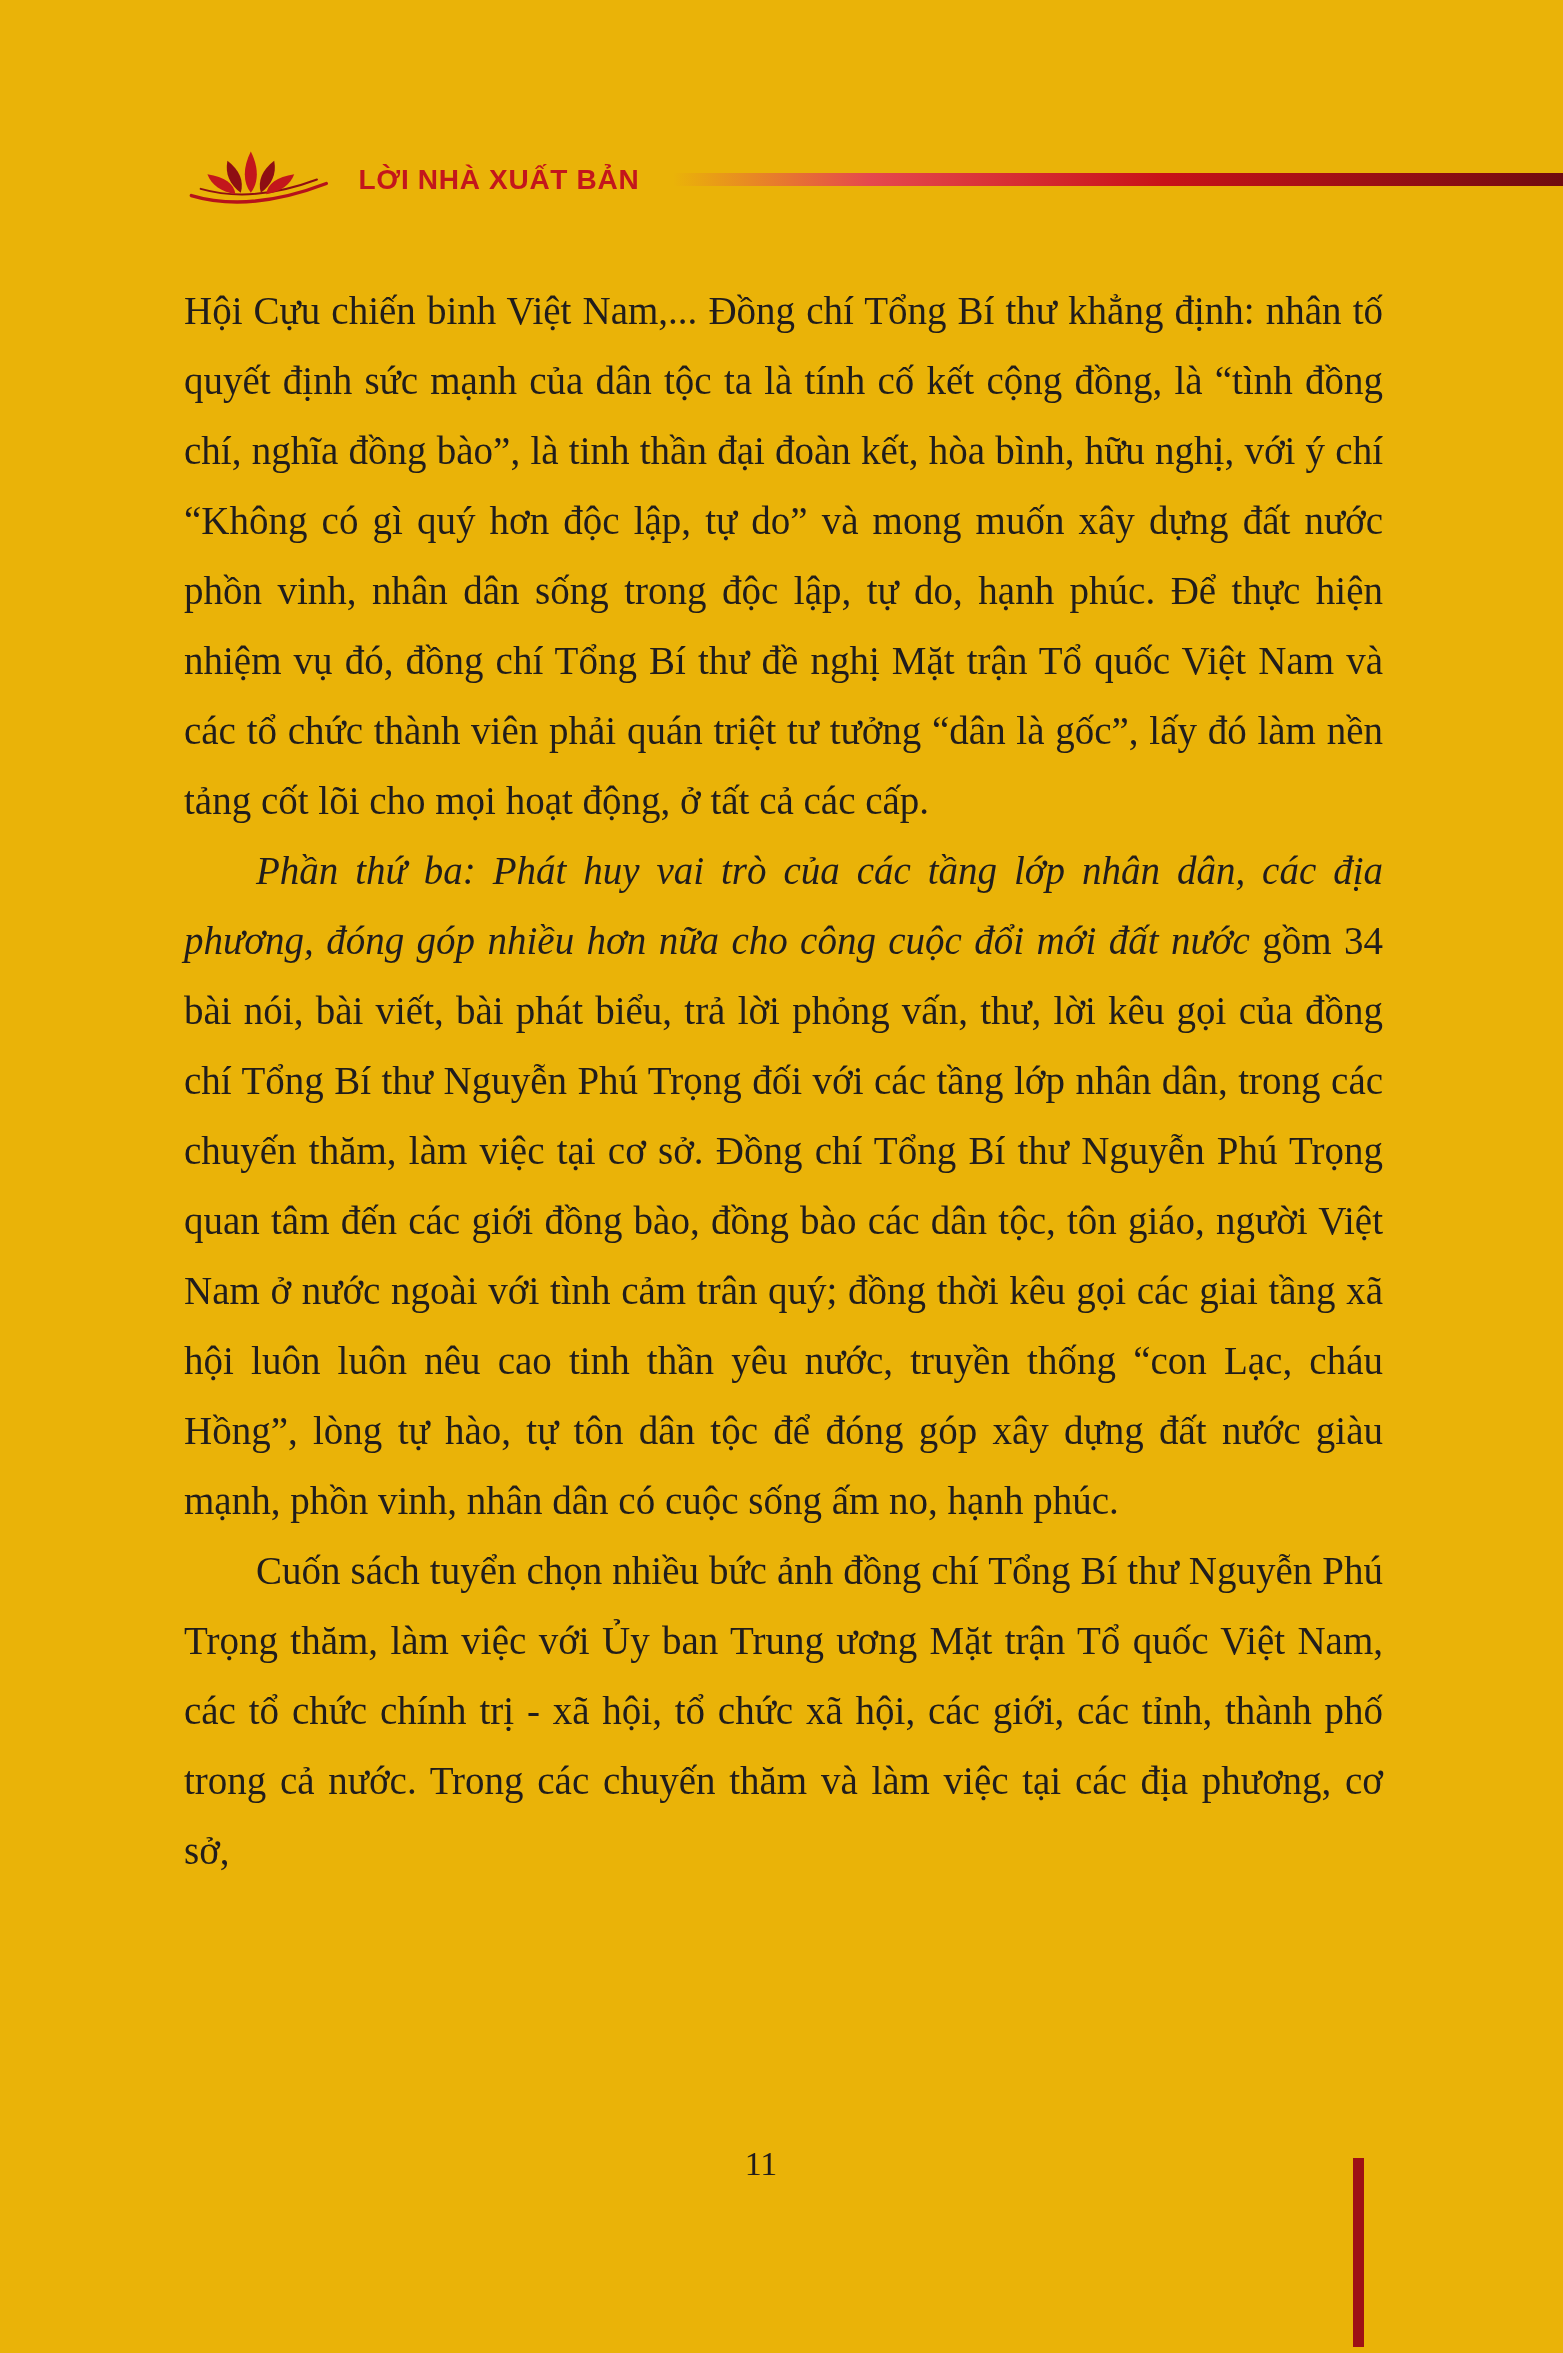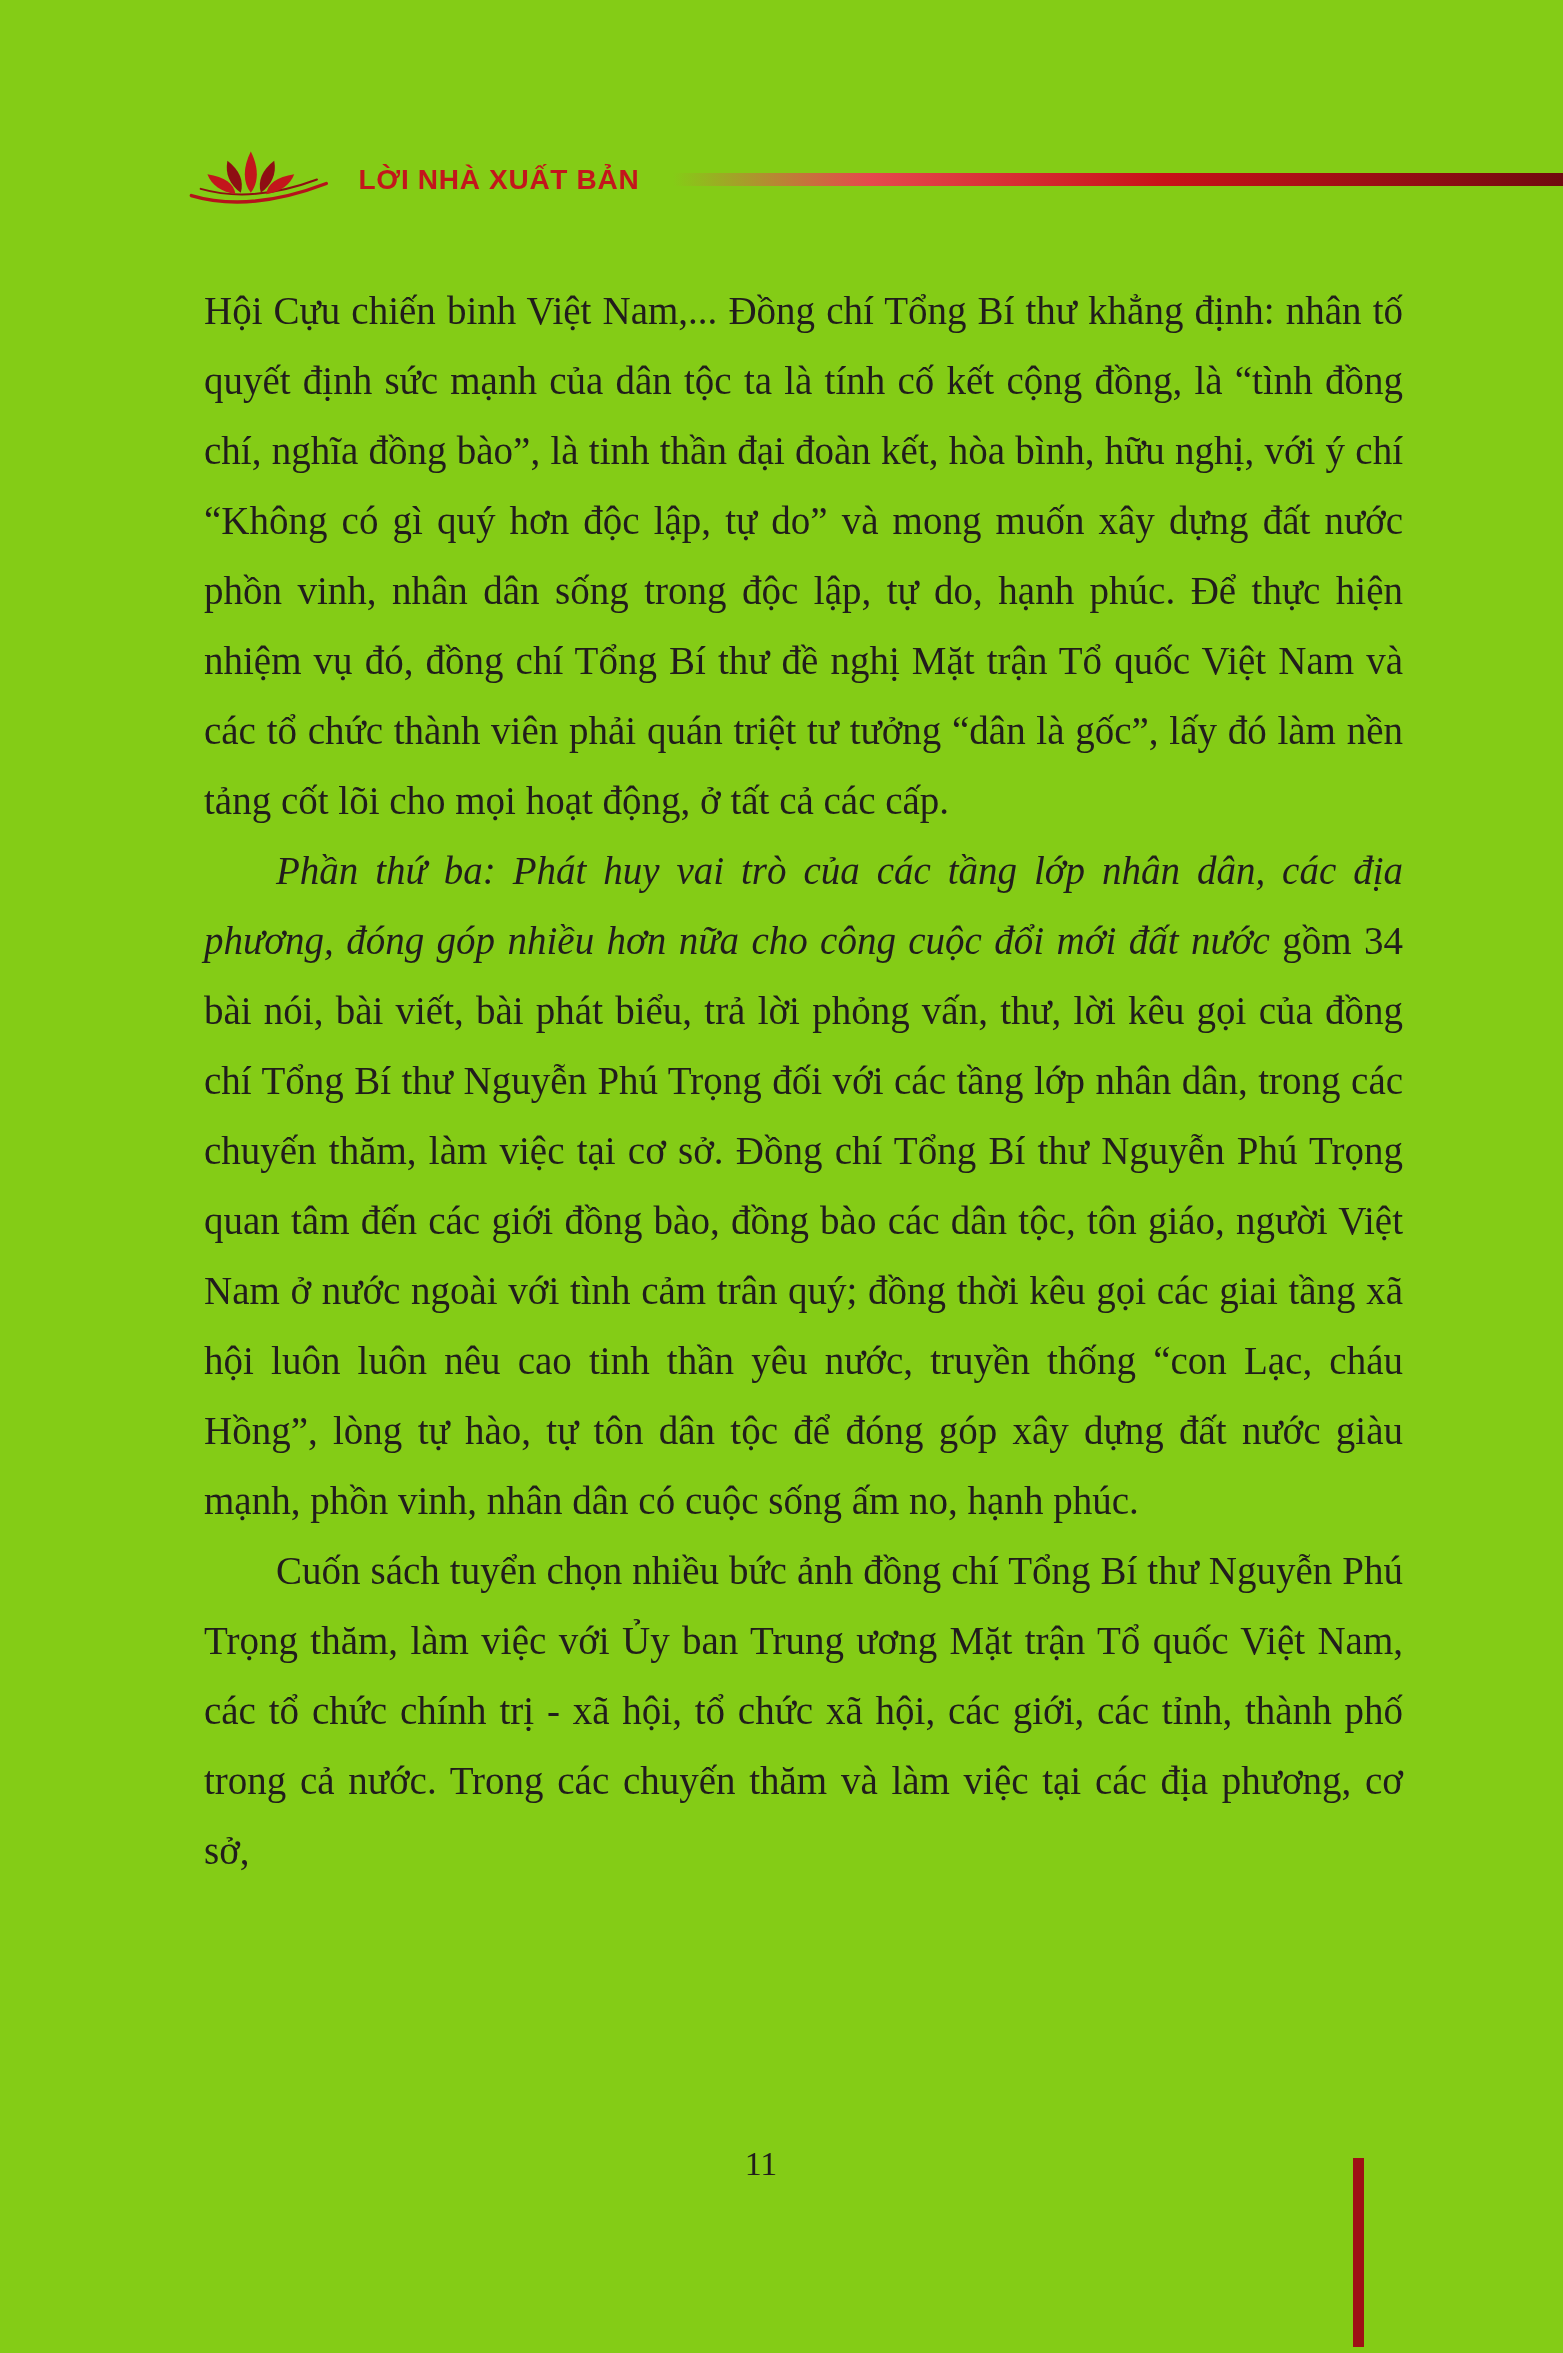--- a/index.html
+++ b/index.html
@@ -1,20 +1,20 @@
 <!DOCTYPE html>
 <html style="font-size:12px"><head>
 <meta charset="utf-8">
 <style>
   html, body { margin: 0; padding: 0; background: #ffffff; }
   .page {
     position: relative;
     width: 1564px;
     height: 2354px;
-    background: #84cc16;
+    background: #eab308;
     font-family: "Liberation Serif", "DejaVu Serif", serif;
     color: #211d1c;
     overflow: hidden;
   }
 
   
   .header {
     position: absolute;
     top: 142px;
     left: 186px;
@@ -53,21 +53,20 @@
 
   
   .body-text {
     position: absolute;
     top: 276px;
     left: 184px;
     width: 1199px;
     font-size: 39px;
     line-height: 70px;
     text-align: justify;
-    margin-left: 20px;
   }
   .para { margin: 0; }
   .para.indent { text-indent: 72px; }
   .para em { font-style: italic; }
 
   
   .page-number {
     position: absolute;
     top: 2145px;
     left: 184px;

